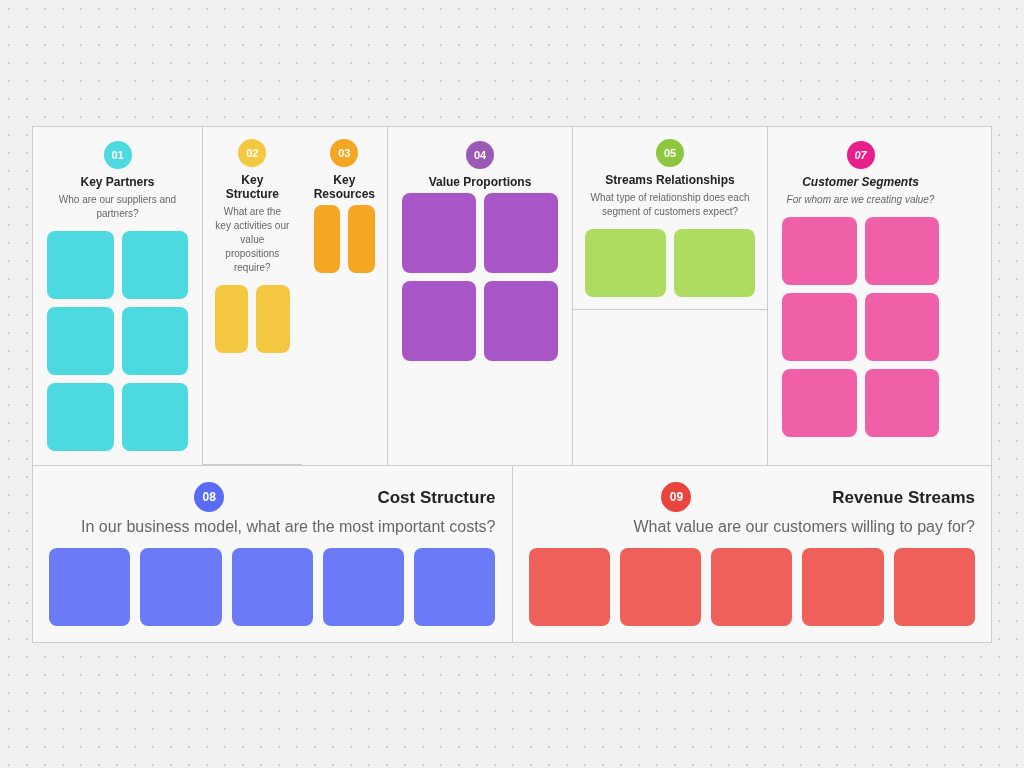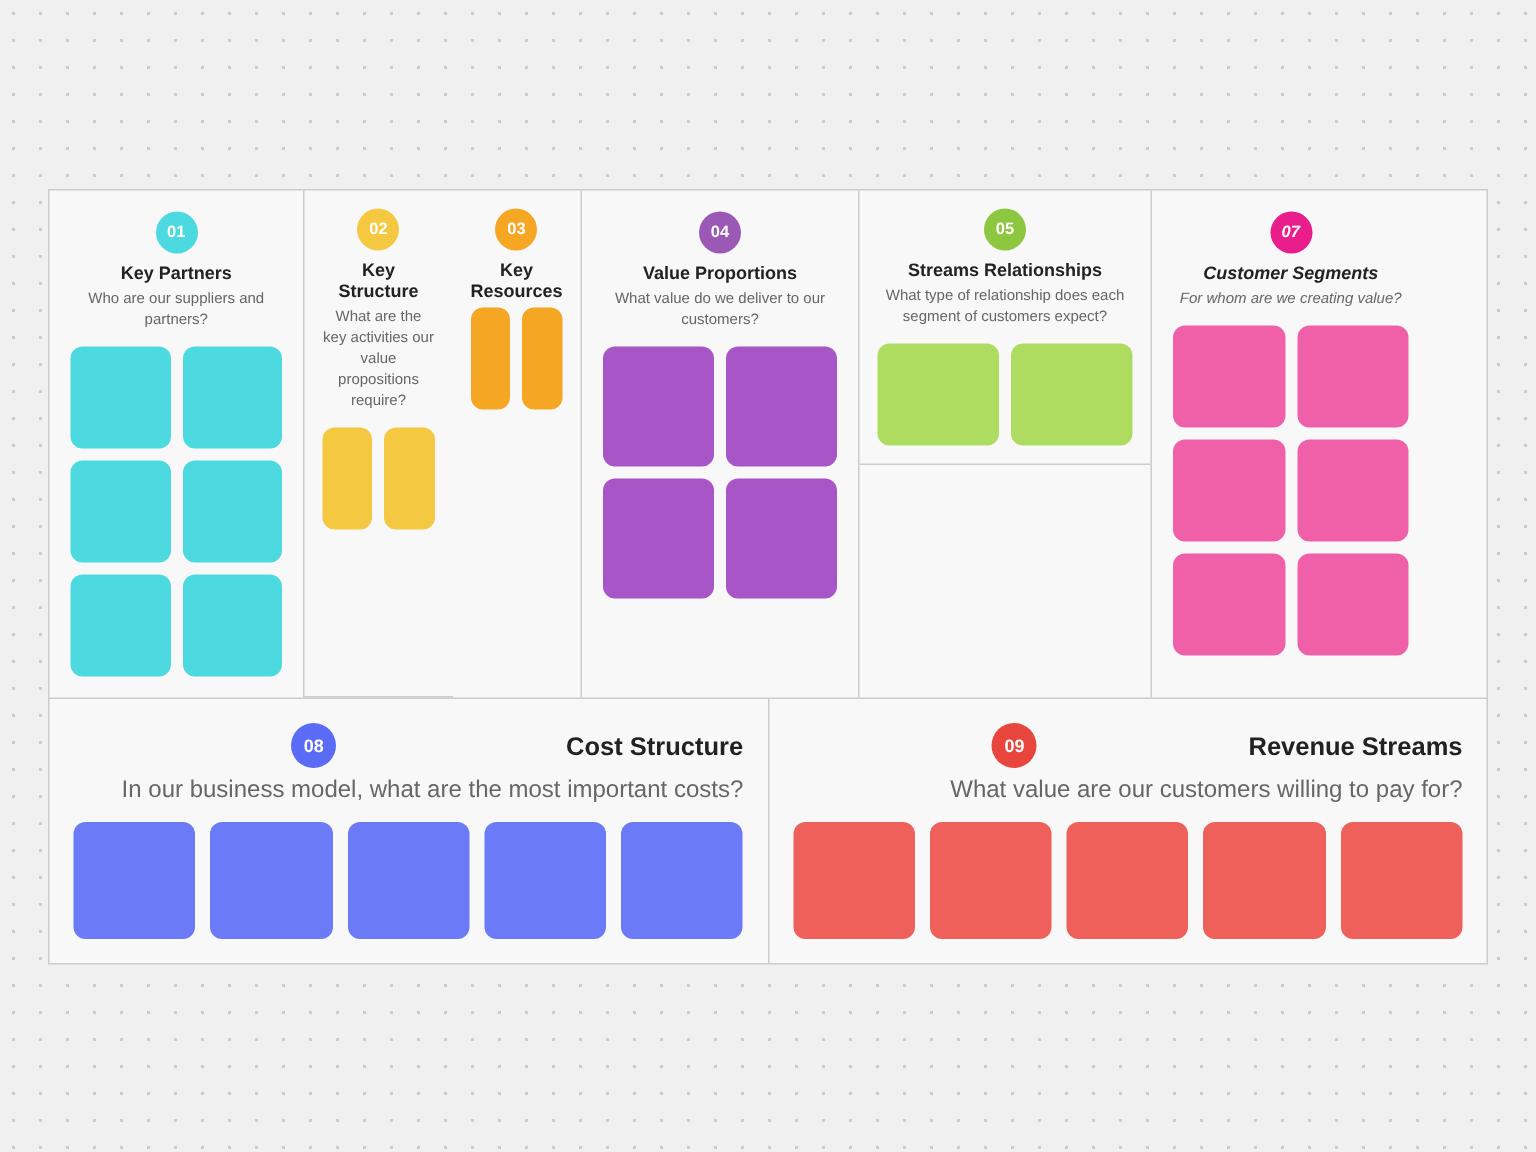--- a/index.html
+++ b/index.html
@@ -171,21 +171,20 @@
         <div class="cards-grid cards-grid-1x2">
           <div class="card" style="background:#F5A623;"></div>
           <div class="card" style="background:#F5A623;"></div>
         </div>
       </div>
     </div>
 
     <div class="cell col-value">
       <div class="badge" style="background:#9B59B6;">04</div>
       <div class="cell-title">Value Proportions</div>
-      <div class="cell-desc">What value do we deliver to our customers?</div>
       <div class="cards-grid cards-grid-2x2">
         <div class="card-lg" style="background:#A855C8; border-radius:8px;"></div>
         <div class="card-lg" style="background:#A855C8; border-radius:8px;"></div>
         <div class="card-lg" style="background:#A855C8; border-radius:8px;"></div>
         <div class="card-lg" style="background:#A855C8; border-radius:8px;"></div>
       </div>
     </div>
 
     <div class="col-cr-channels">
 

